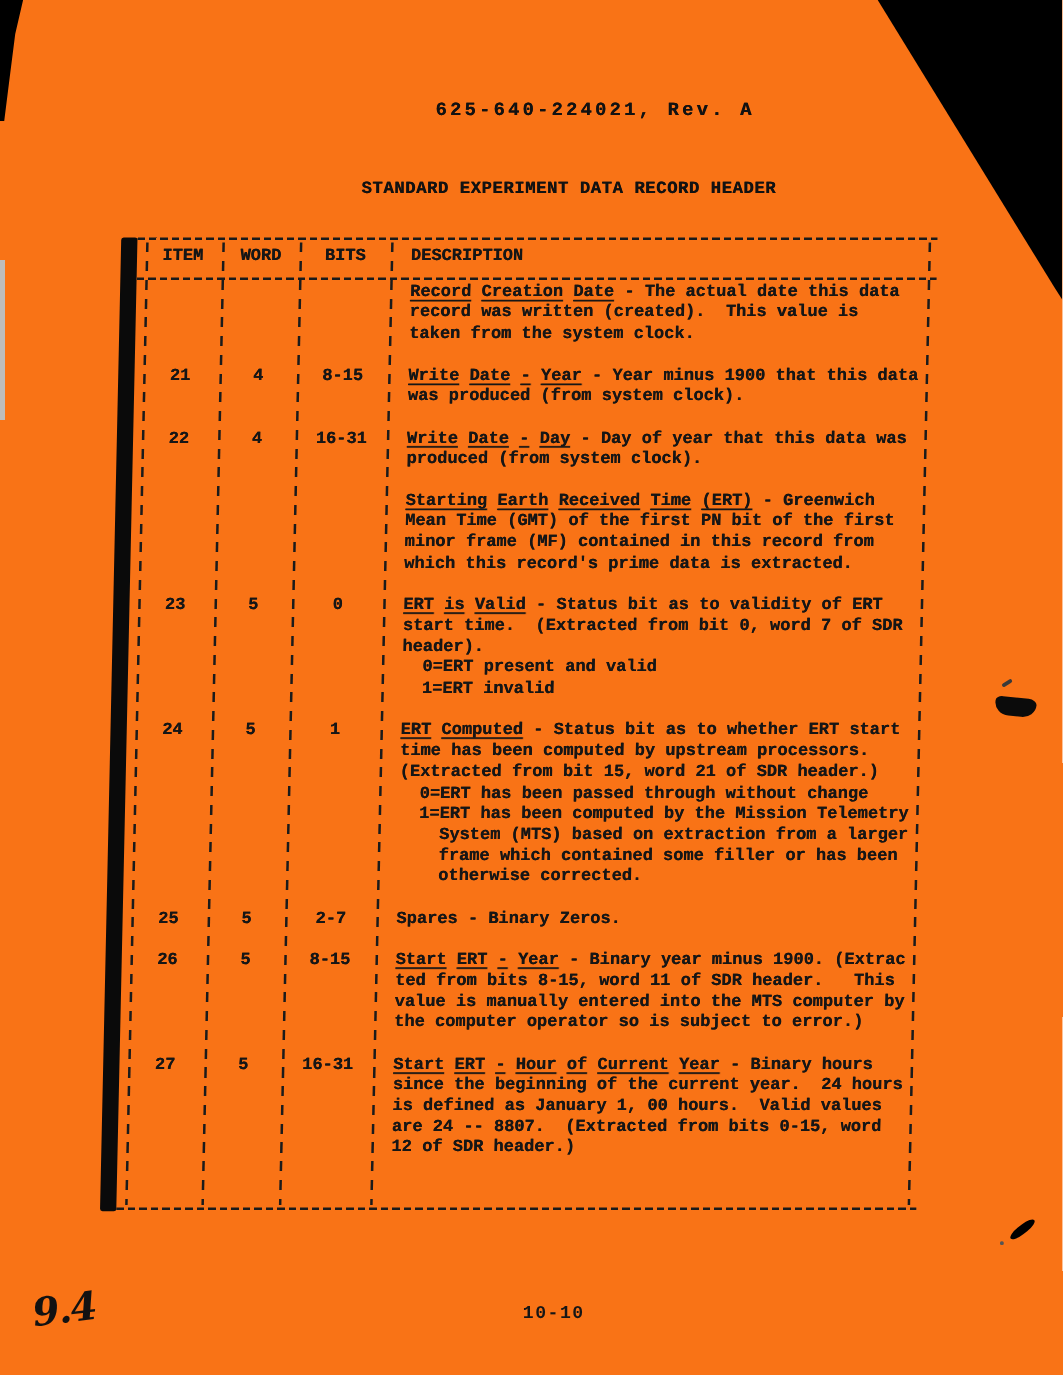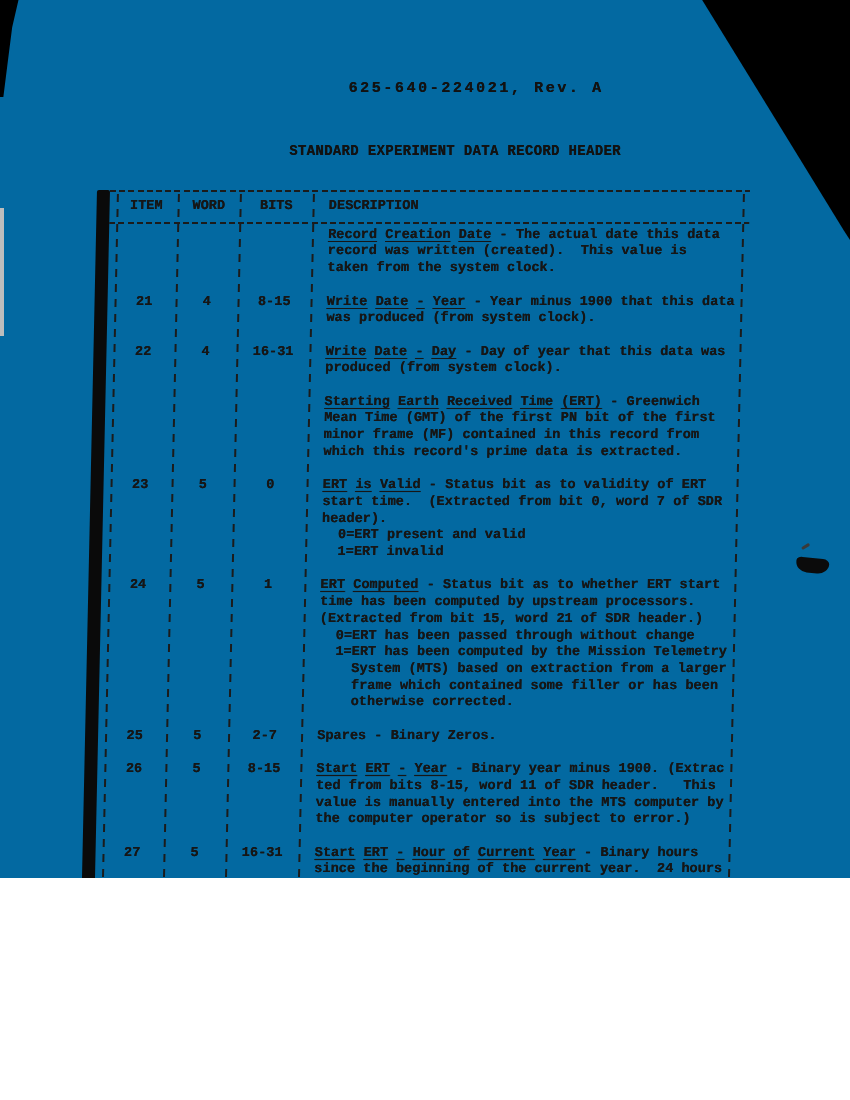--- a/index.html
+++ b/index.html
@@ -1,20 +1,20 @@
 <!DOCTYPE html>
 <html><head>
 <meta charset="utf-8">
 <style>
   html, body { margin: 0; padding: 0; background: #ffffff; }
   .page {
     position: relative;
     width: 850px;
-    height: 878px;
-    background: #0369a1;
+    height: 1100px;
+    background: #f97316;
     overflow: hidden;
     font-family: "Liberation Mono", "DejaVu Sans Mono", monospace;
     color: #161616;
   }
 
   
   .doc-number {
     position: absolute;
     top: 80px; left: 0; width: 952px; 
     text-align: center;

